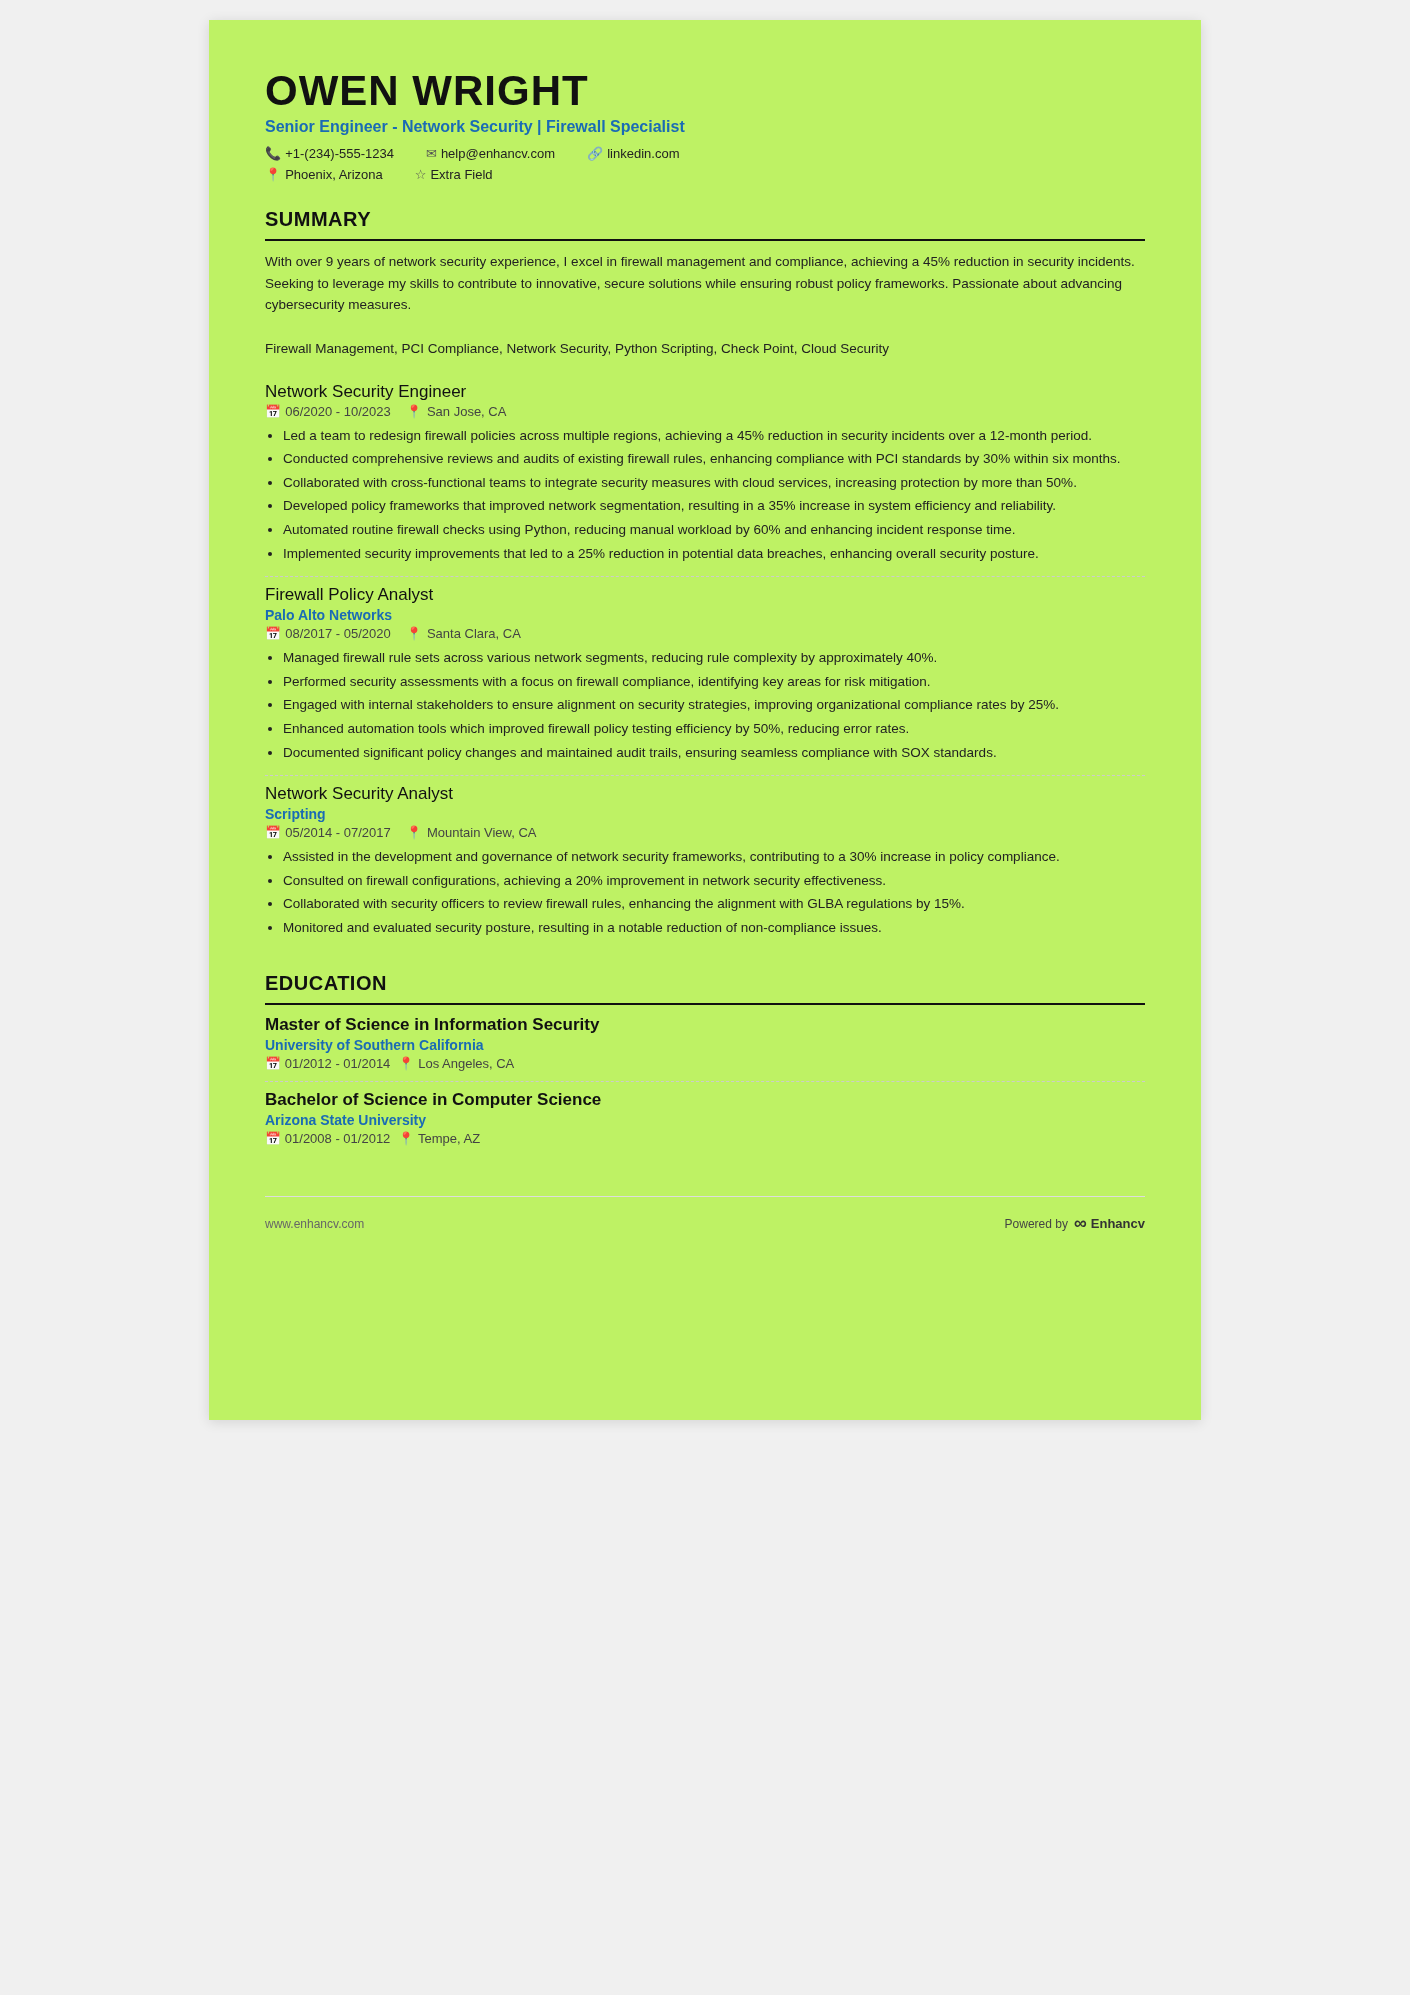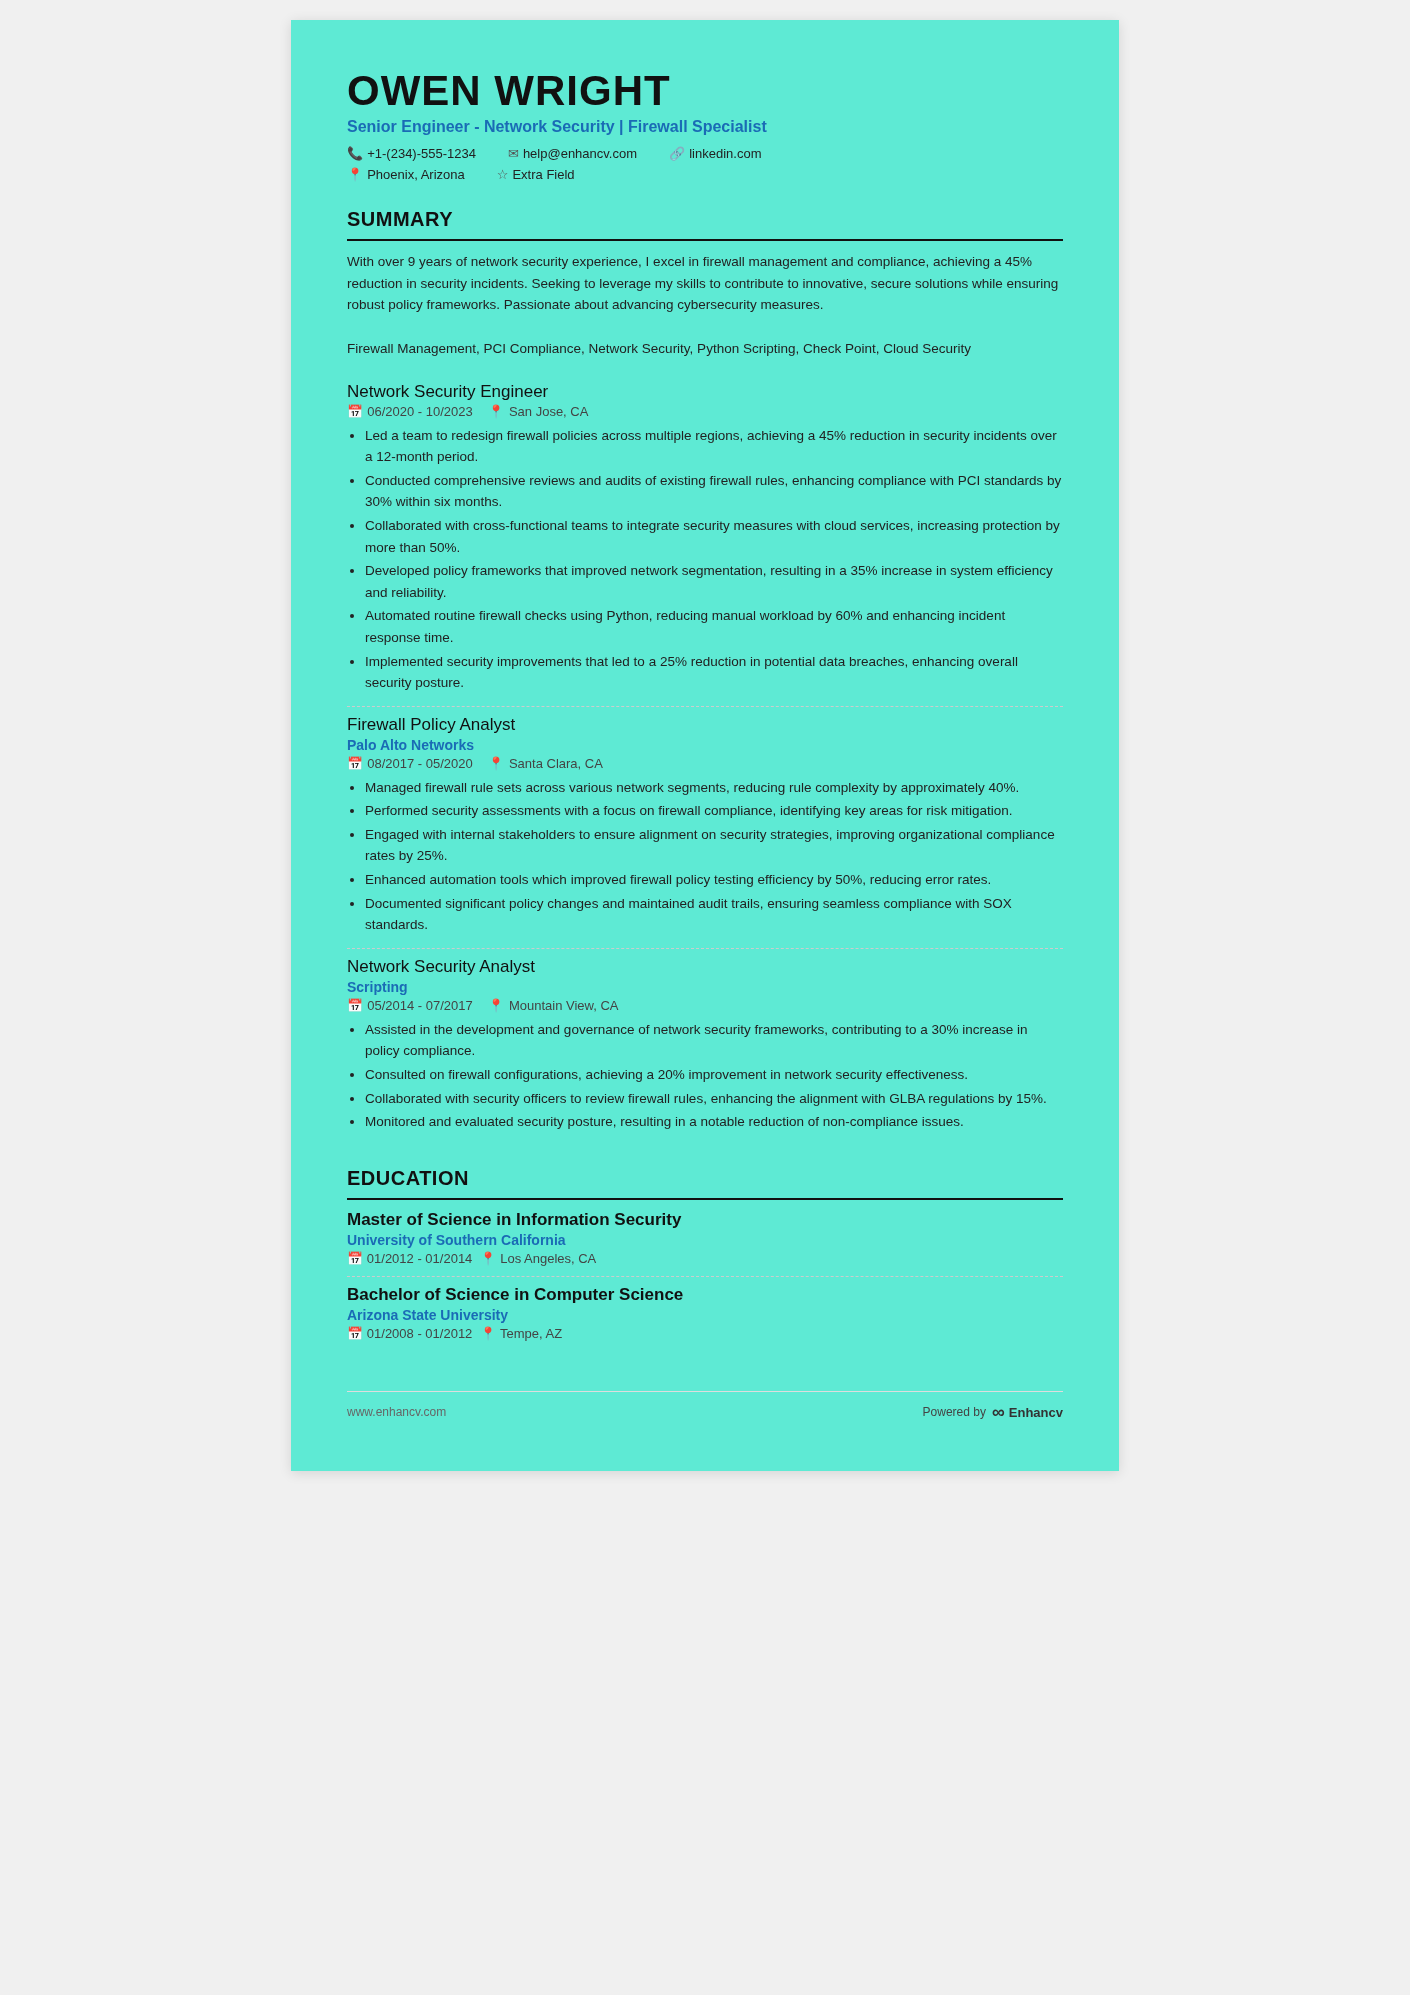--- a/index.html
+++ b/index.html
@@ -6,22 +6,22 @@
     body {
       font-family: 'Arial', sans-serif;
       background: #f0f0f0;
       display: flex;
       justify-content: center;
       align-items: flex-start;
       min-height: 100vh;
       padding: 20px;
     }
     .resume-page {
-      background: #5eead4;
-      width: 828px;
+      background: #bef264;
+      width: 992px;
       min-height: 1400px;
       padding: 48px 56px 48px 56px;
       box-shadow: 0 2px 12px rgba(0,0,0,0.12);
       position: relative;
     }
     .header-name {
       font-size: 42px;
       font-weight: 900;
       color: #111111;
       letter-spacing: 1px;
@@ -144,21 +144,21 @@
       color: #444;
       display: flex;
       align-items: center;
       gap: 8px;
     }
     .footer {
       margin-top: 40px;
       display: flex;
       justify-content: space-between;
       align-items: center;
-      padding-top: 10px;
+      padding-top: 16px;
       border-top: 1px solid #ddd;
     }
     .footer-left {
       font-size: 12px;
       color: #666;
     }
     .footer-right {
       font-size: 12px;
       color: #444;
       display: flex;

